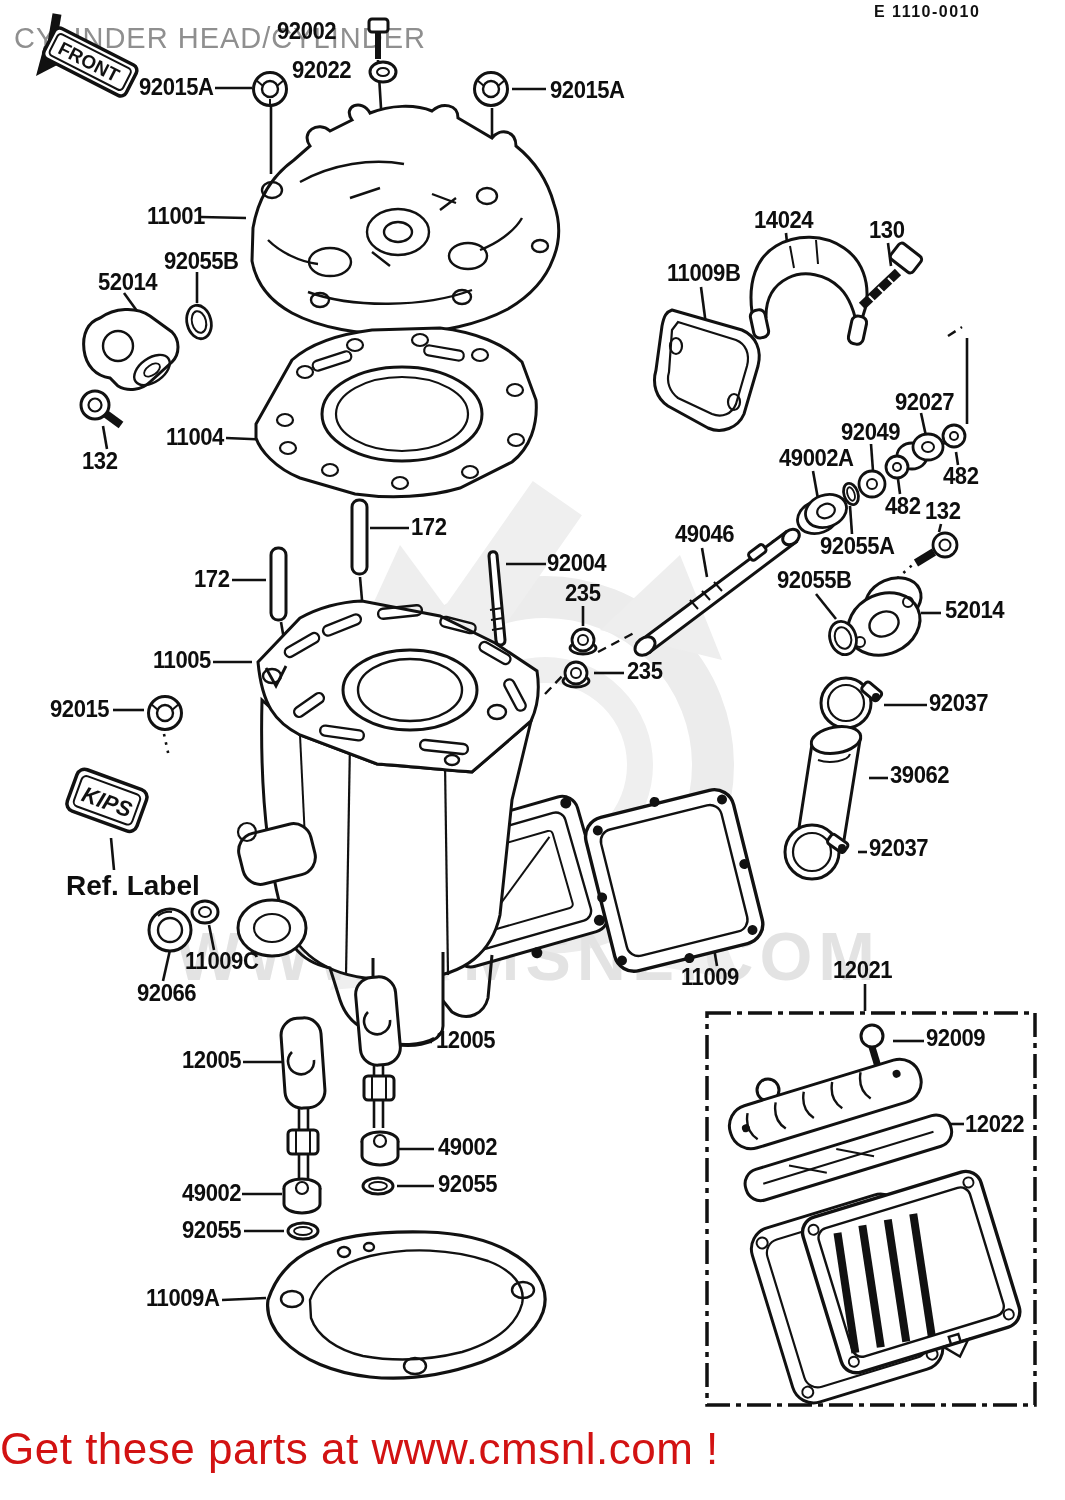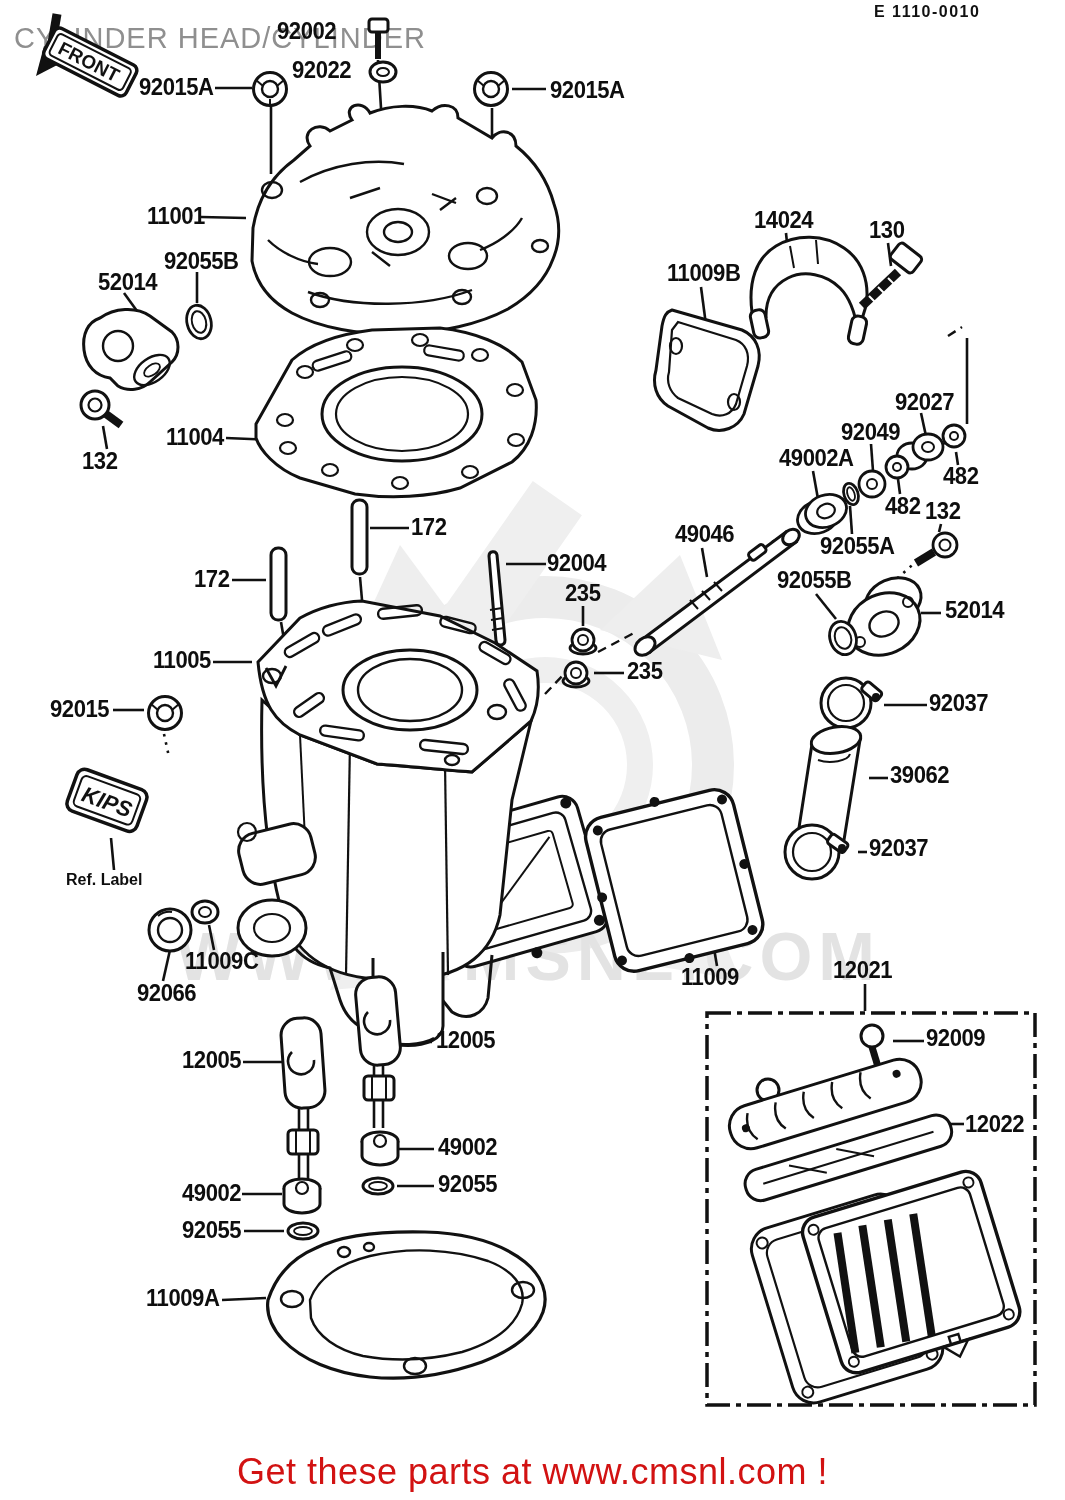--- a/index.html
+++ b/index.html
@@ -5,23 +5,23 @@
   html,body{margin:0;padding:0;background:#fff;}
   #stage{position:relative;width:1065px;height:1500px;background:#fff;overflow:hidden;
          font-family:"Liberation Sans",sans-serif;}
   #art{position:absolute;left:0;top:0;}
   .title{position:absolute;left:14px;top:22px;font-size:29px;font-weight:400;color:#8f8f8f;
          letter-spacing:1px;white-space:nowrap;}
   .doccode{position:absolute;left:874px;top:3px;font-size:16px;font-weight:700;color:#111;
          letter-spacing:1.5px;white-space:nowrap;}
   .pl{position:absolute;font-size:24px;font-weight:700;color:#0e0e0e;letter-spacing:-0.5px;
       transform:scaleX(.92);transform-origin:0 0;white-space:nowrap;line-height:1;}
-  .pl-sm{position:absolute;font-size:16px;font-weight:700;color:#0e0e0e;white-space:nowrap;line-height:1;text-align:right;}
-  .footer{position:absolute;left:0;top:1424px;width:100%;text-align:center;font-size:36px;
-      font-weight:400;color:#d21212;letter-spacing:0.5px;white-space:nowrap;margin-top:27px;}
+  .pl-sm{position:absolute;font-size:28px;font-weight:700;color:#0e0e0e;white-space:nowrap;line-height:1;text-align:right;}
+  .footer{position:absolute;left:0;top:1424px;width:100%;text-align:left;font-size:44px;
+      font-weight:400;color:#d21212;letter-spacing:0.5px;white-space:nowrap;}
   svg text{font-family:"Liberation Sans",sans-serif;}
 </style>
 </head>
 <body>
 
 <div id="stage">
 
   <div class="title">CYLINDER HEAD/CYLINDER</div>
   <div class="doccode">E 1110-0010</div>
 

